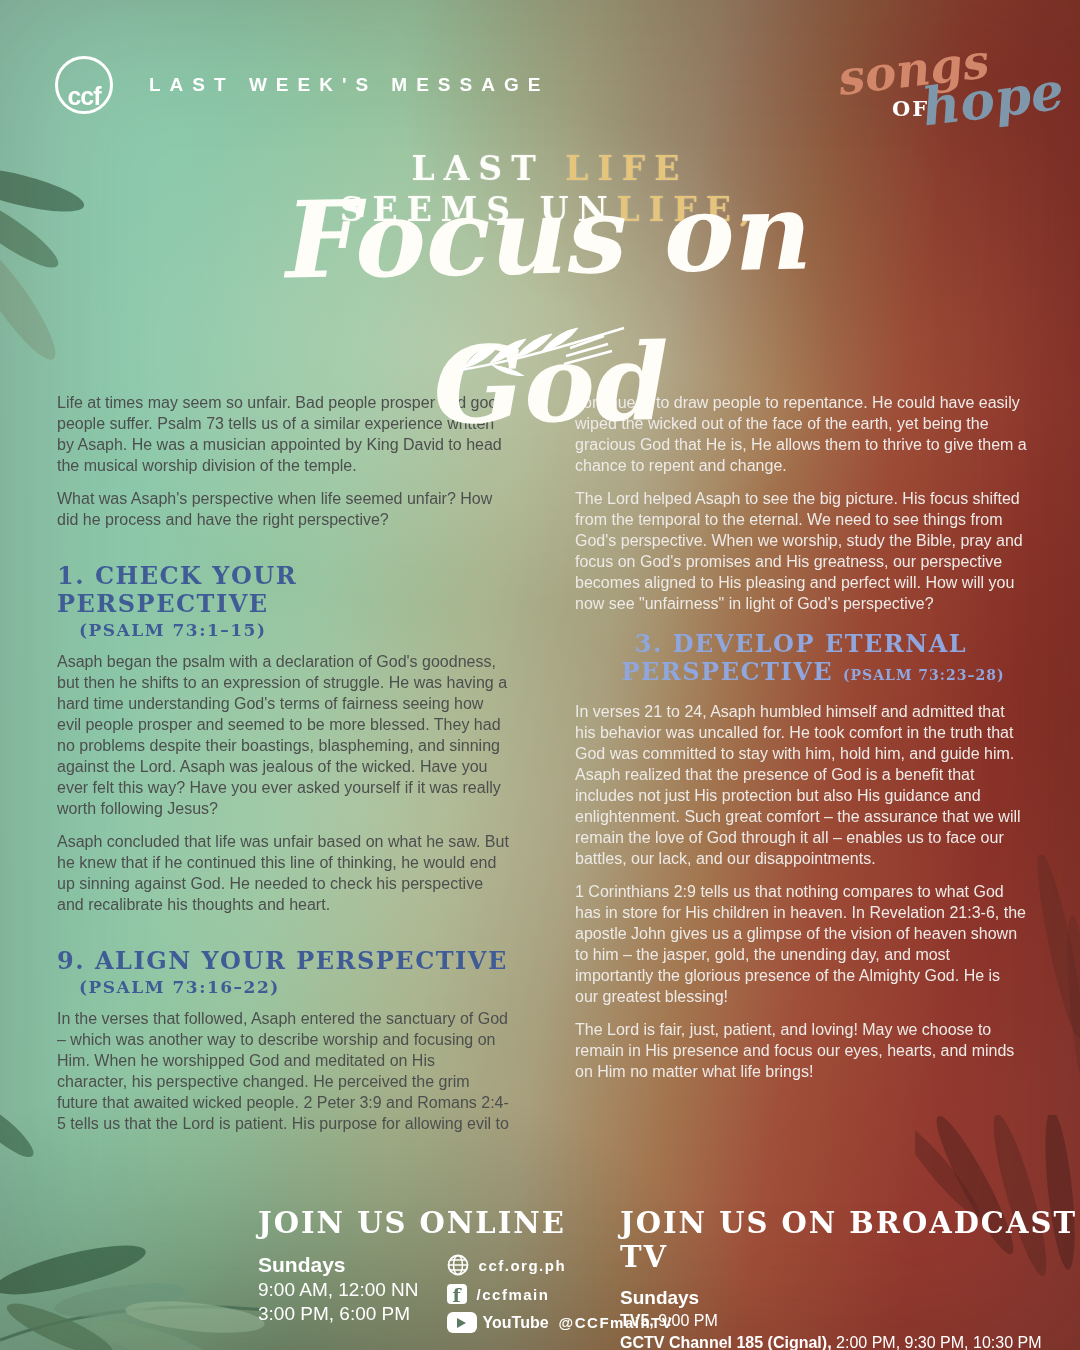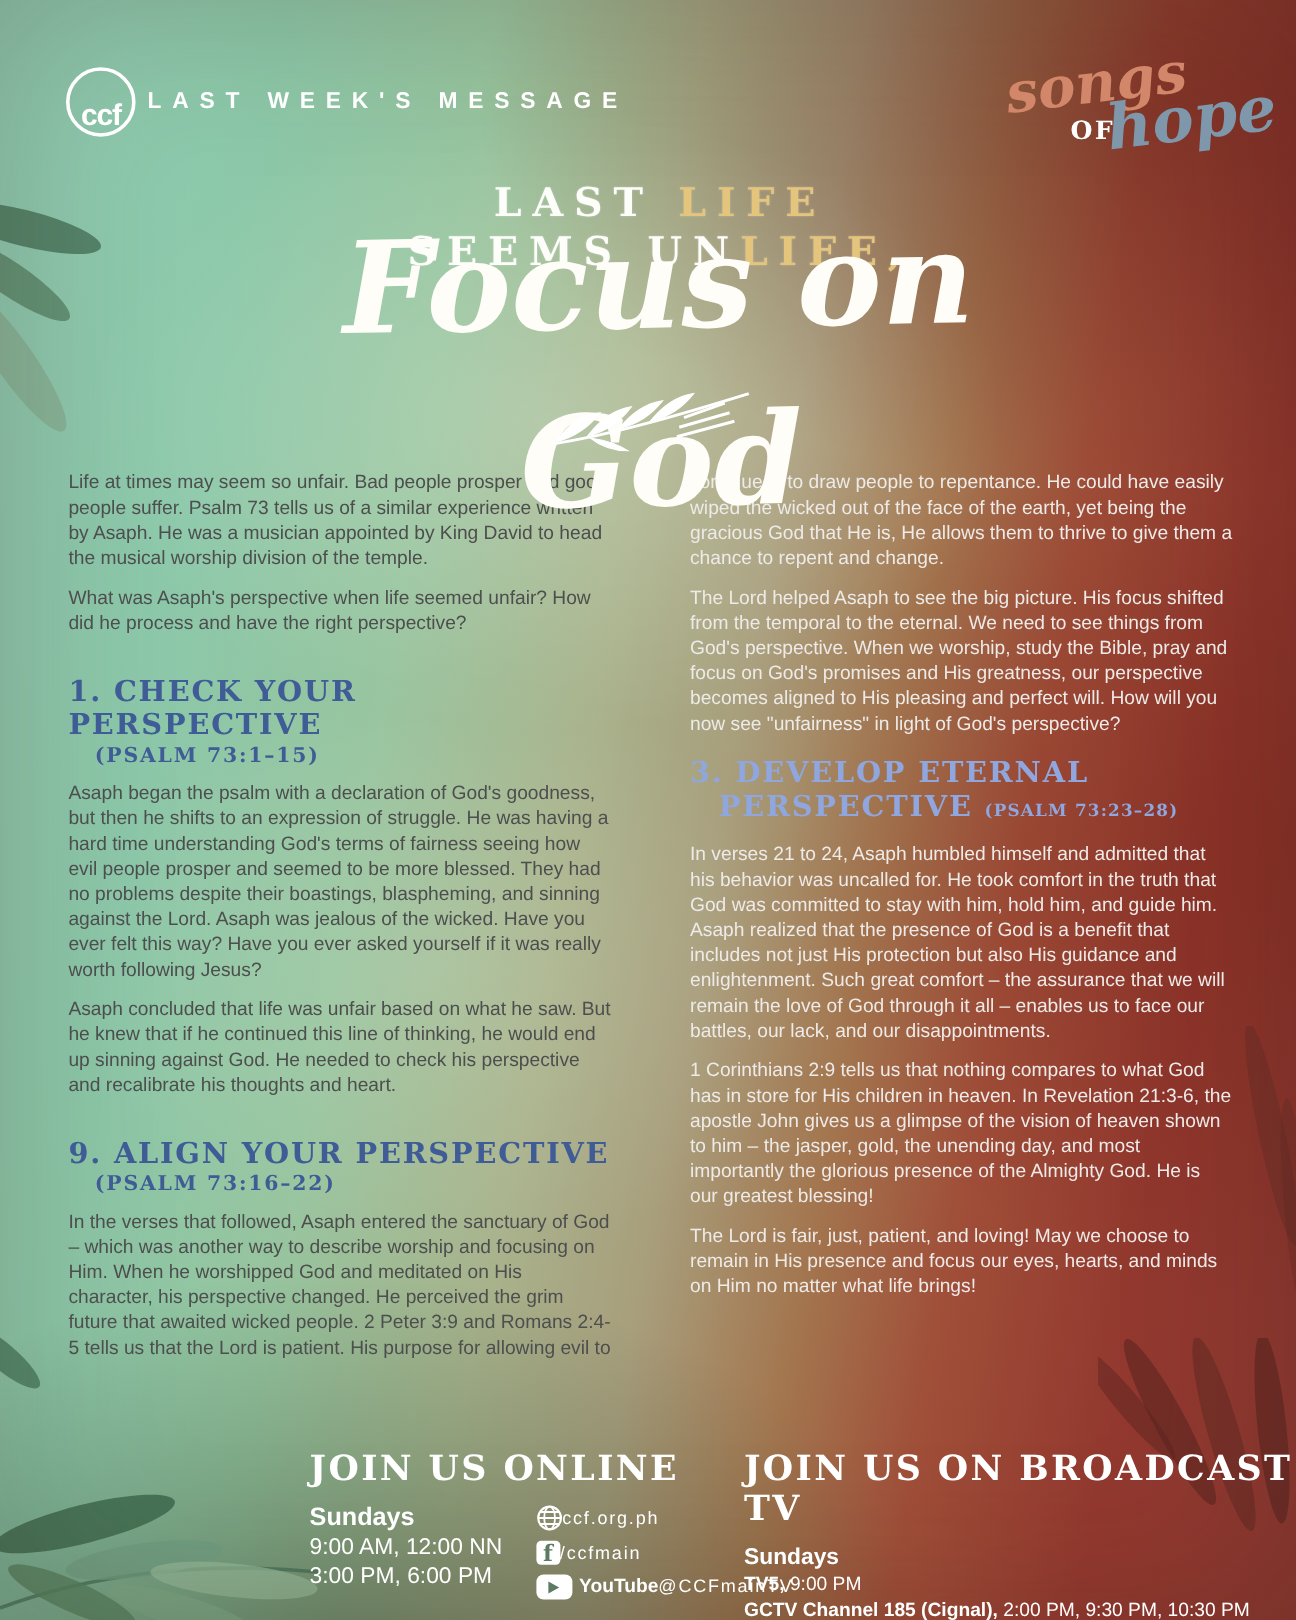--- a/index.html
+++ b/index.html
@@ -13,21 +13,21 @@
       radial-gradient(720px 640px at 102% 52%, rgba(118,32,24,0.38), transparent 62%),
       radial-gradient(760px 500px at 26% 103%, rgba(28,58,40,0.42), transparent 66%),
       linear-gradient(100deg,#8fcbb2 0%,#8cc8a9 18%,#97c49e 32%,#a8b38c 45%,#a89e7c 55%,#a3764f 65%,#a04f39 74%,#93392f 86%,#8c3831 100%);
   }
   .poster::after{content:"";position:absolute;inset:0;box-shadow:inset 0 0 140px rgba(60,30,20,0.25);pointer-events:none;}
 
   
   .header{position:absolute;top:56px;left:55px;display:flex;align-items:center;z-index:5;}
   .ccf-logo{width:52px;height:52px;border:3px solid #fff;border-radius:50%;display:flex;align-items:flex-end;justify-content:center;
     color:#fff;font-weight:bold;font-size:25px;letter-spacing:-1px;}
-  .kicker{margin-left:10px;color:#fff;font-weight:bold;font-size:19px;letter-spacing:9px;}
+  .kicker{margin-left:36px;color:#fff;font-weight:bold;font-size:19px;letter-spacing:9px;}
 
   .series{position:absolute;top:40px;left:830px;width:220px;height:110px;z-index:5;
     font-family:"DejaVu Serif",serif;font-style:italic;font-weight:bold;}
   .series .songs{position:absolute;top:2px;left:8px;font-size:47px;color:var(--songs);transform:rotate(-7deg);}
   .series .of{position:absolute;top:56px;left:62px;font-style:normal;font-size:21px;letter-spacing:2px;color:#fff;}
   .series .hope{position:absolute;top:28px;left:92px;font-size:52px;color:var(--hope);transform:rotate(-7deg);}
 
   
   .title-block{position:absolute;left:200px;top:148px;width:700px;text-align:center;z-index:4;
     font-family:"DejaVu Serif",serif;font-weight:bold;color:#fdfdfa;}
@@ -40,35 +40,35 @@
 
   
   .col{position:absolute;top:392px;width:452px;font-size:16px;line-height:21px;z-index:3;}
   .col p{margin:0 0 12px 0;}
   .col-left{left:57px;color:var(--body-left);}
   .col-right{left:575px;color:var(--body-right);}
   .sec-heading{font-family:"DejaVu Serif",serif;font-weight:bold;font-size:24px;letter-spacing:1.5px;line-height:28px;
     color:var(--heading-left);margin:32px 0 2px 0;}
   .sec-ref{font-family:"DejaVu Serif",serif;font-weight:bold;font-size:17px;letter-spacing:1.5px;
     color:var(--heading-left);margin:0 0 10px 22px;}
-  .col-right .sec-heading,.col-right .sec-ref-inline{color:var(--heading-right);}
+  .col-right .sec-heading,.col-right .sec-ref-inline{color:var(--heading-right);text-align:center;}
   .sec-heading.right{margin-top:16px;}
   .sec-heading .indent{display:block;margin-left:24px;}
   .sec-ref-inline{font-size:14px;letter-spacing:1px;}
   .col-right .sec-heading{margin-bottom:12px;}
 
   
   .footer-title{font-family:"DejaVu Serif",serif;font-weight:bold;font-size:29px;letter-spacing:2px;color:#fff;margin:0 0 12px 0;}
   .online{position:absolute;left:258px;top:1206px;z-index:4;color:#fff;}
   .online-cols{display:flex;}
   .sched-day{font-weight:bold;font-size:21px;line-height:26px;}
   .sched-time{font-size:19px;line-height:24px;}
   .links{margin-left:28px;padding-top:2px;}
   .link-row{display:flex;align-items:center;margin-bottom:8px;}
-  .link-label{font-weight:normal;font-size:15px;letter-spacing:1.5px;}
+  .link-label{font-weight:bold;font-size:15px;letter-spacing:1.5px;margin-left:10px;}
   .fb-box{width:20px;height:20px;background:#fff;border-radius:4px;display:flex;align-items:flex-end;justify-content:center;
     color:#5d7a63;font-family:"DejaVu Serif",serif;font-weight:bold;font-size:19px;line-height:17px;overflow:hidden;}
   .yt-box{width:30px;height:21px;background:#fff;border-radius:6px;display:flex;align-items:center;justify-content:center;}
   .yt-tri{width:0;height:0;border-left:9px solid #5d7a63;border-top:5.5px solid transparent;border-bottom:5.5px solid transparent;}
   .yt-word{font-weight:bold;font-size:16px;margin-left:6px;letter-spacing:0;}
 
   .broadcast{position:absolute;left:620px;top:1206px;z-index:4;color:#fff;}
   .bc-day{font-weight:bold;font-size:19px;line-height:24px;}
   .bc-row{font-size:16px;line-height:22px;}
   .bc-row .b{font-weight:bold;}

